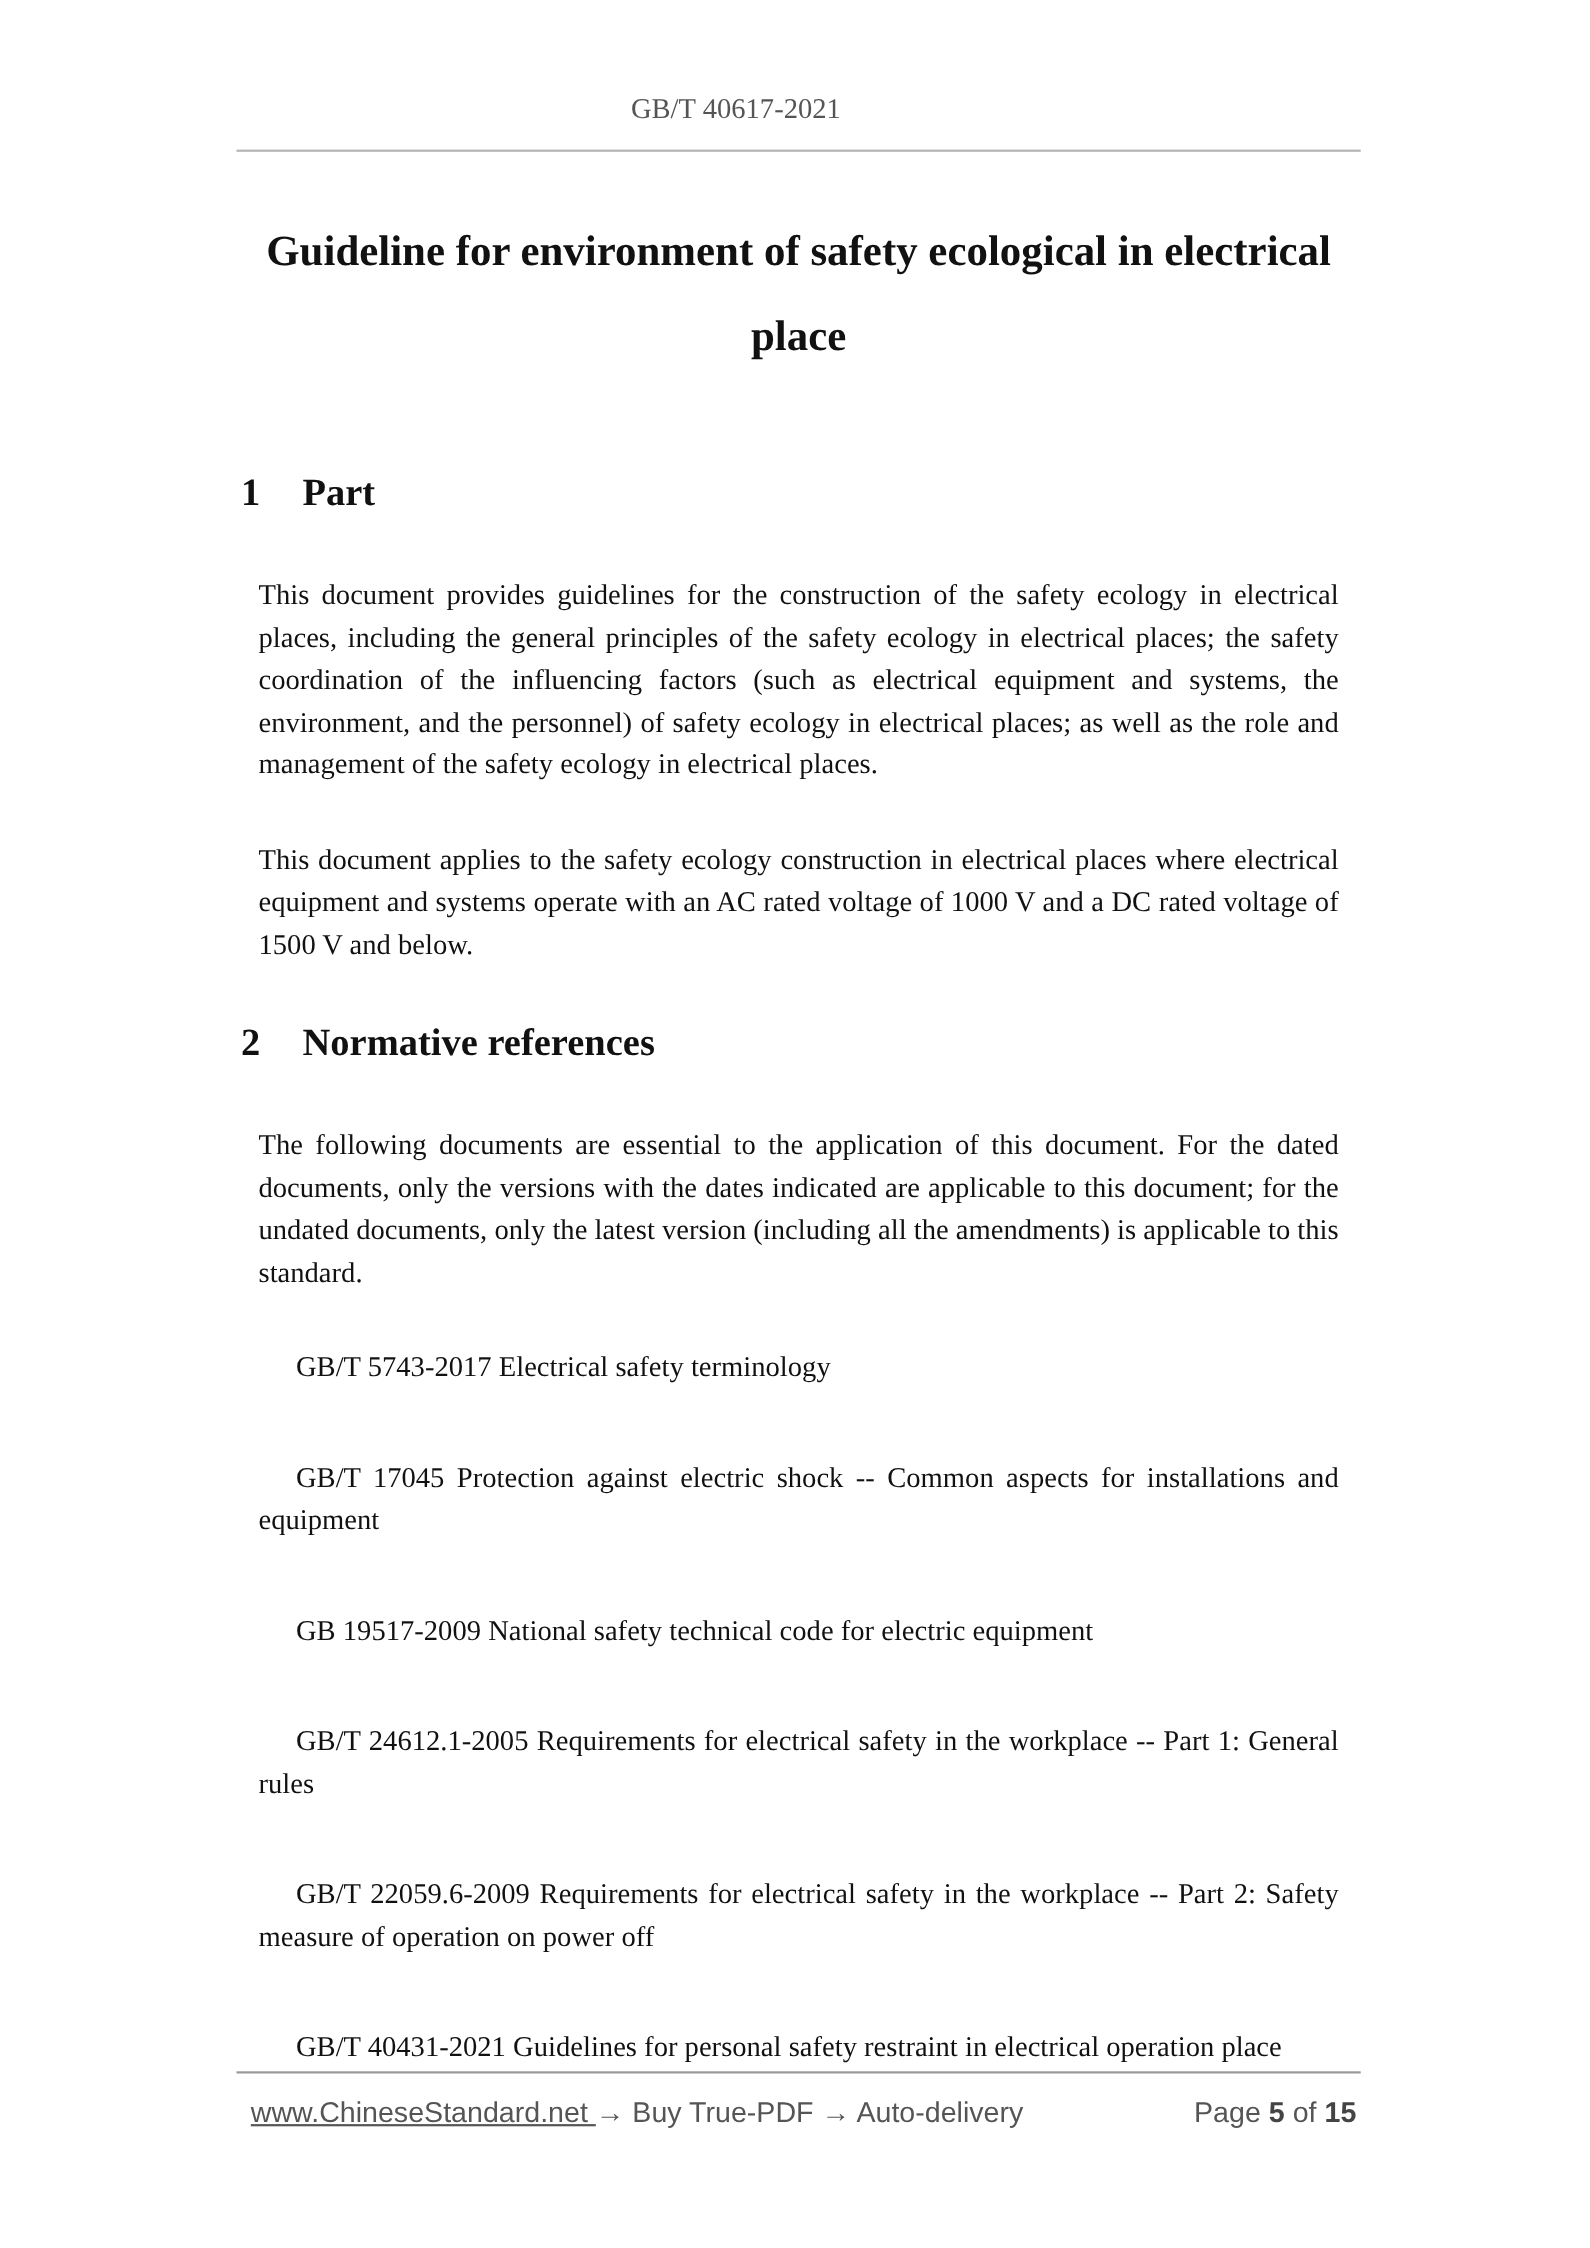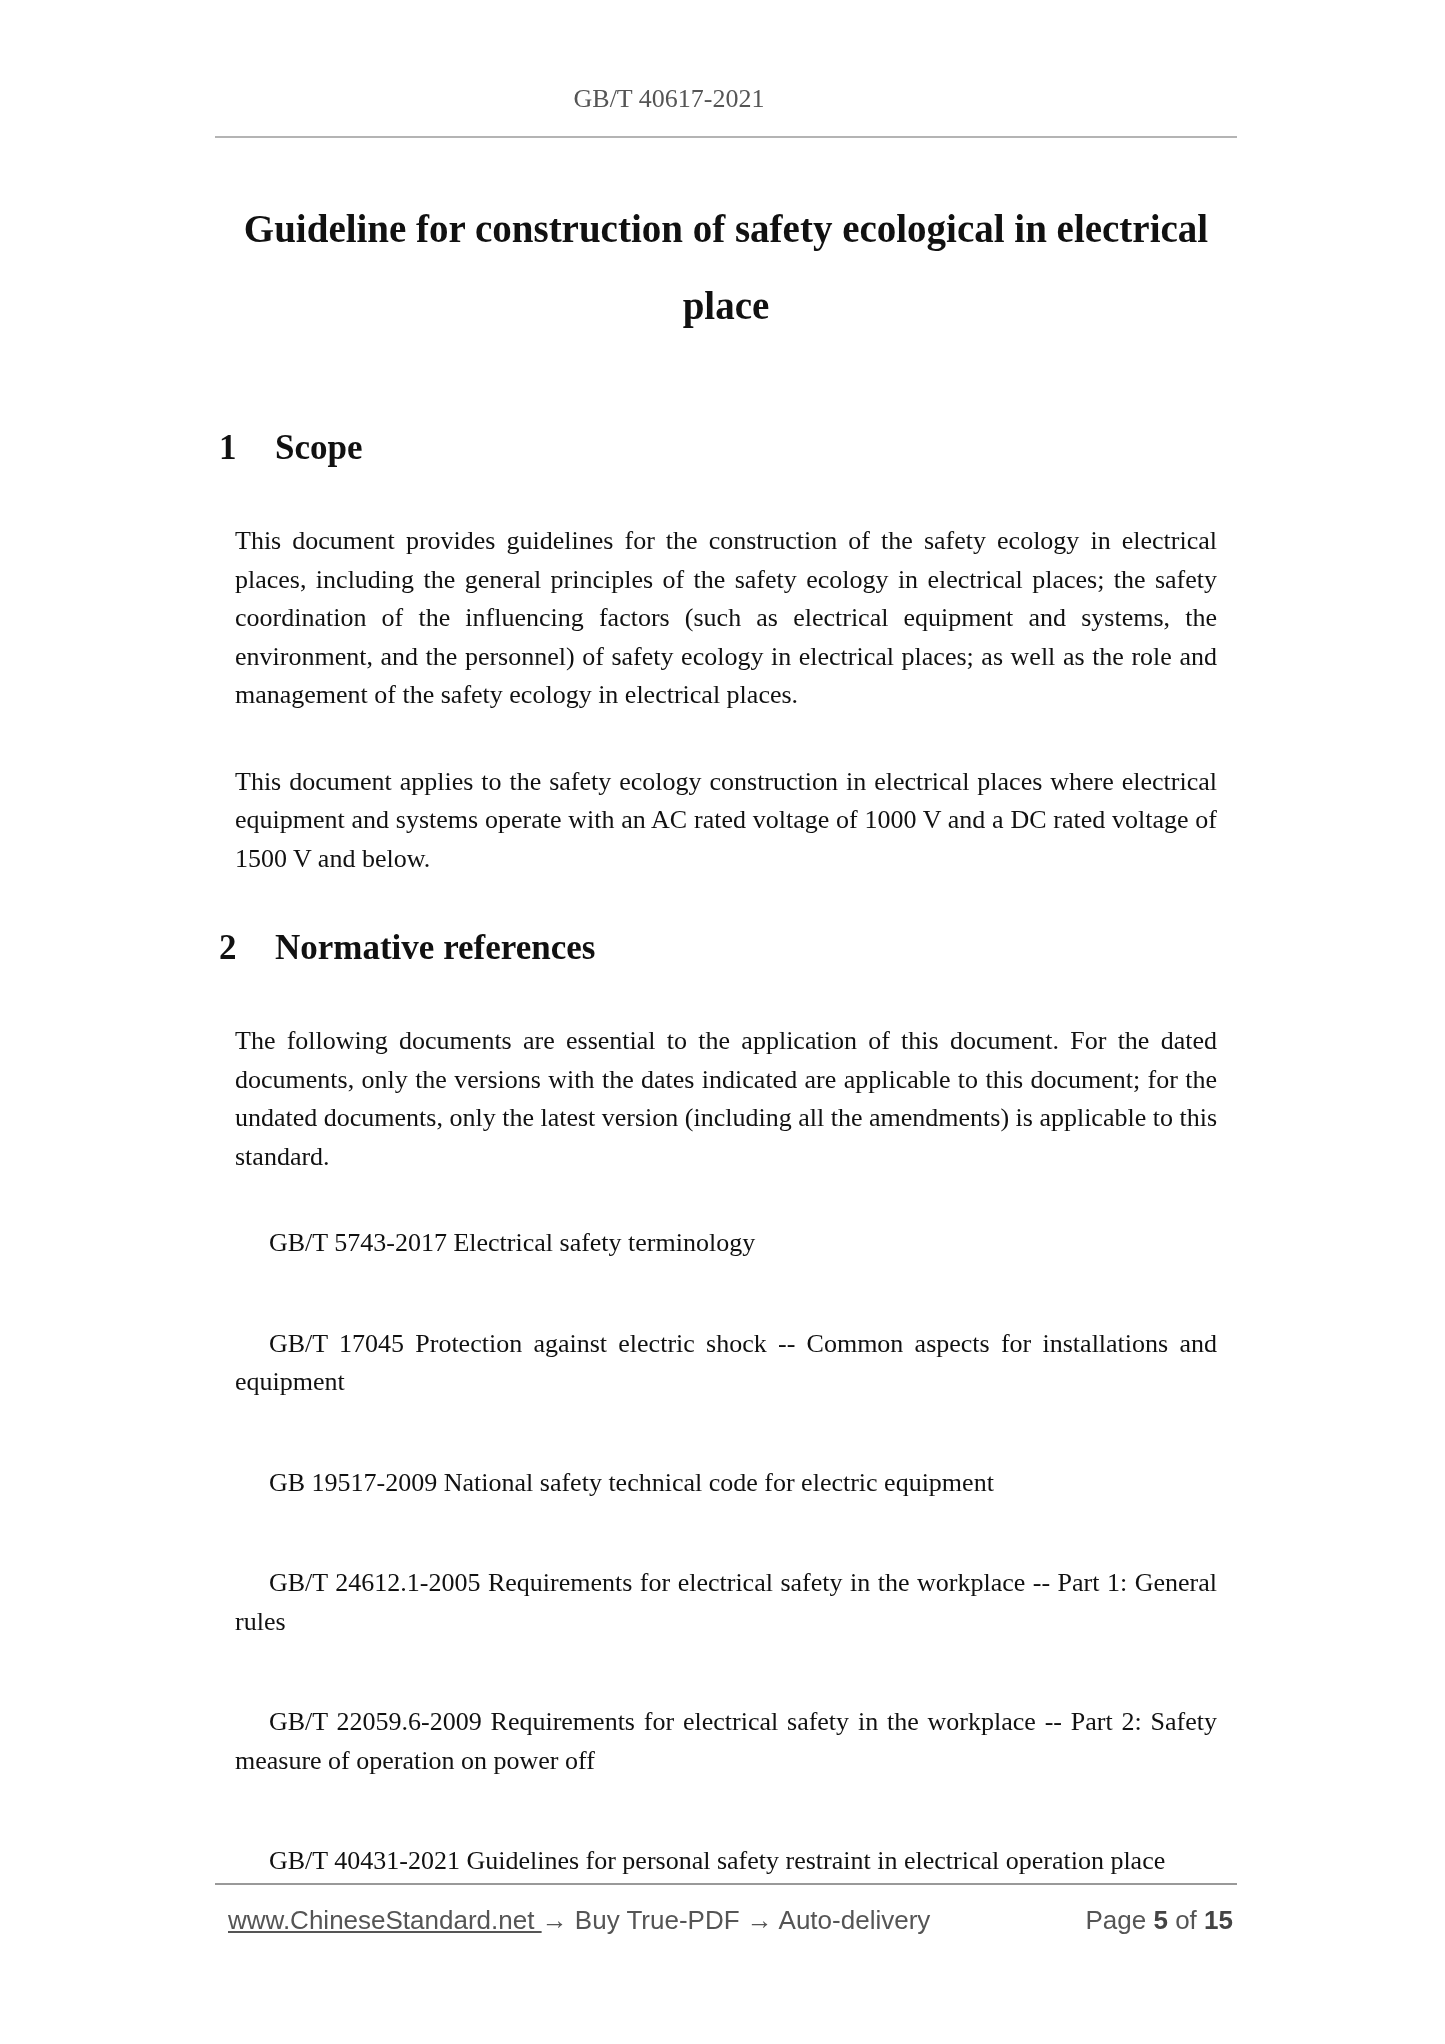--- a/index.html
+++ b/index.html
@@ -29,27 +29,27 @@
   .footer .right { position:absolute; right:0; top:0; }
   .footer .right b { font-weight:bold; color:#444; }
 </style>
 </head>
 <body>
 
 <div class="page-header">GB/T 40617-2021</div>
 <div class="rule top"></div>
 
 <div class="title">
-  <div>Guideline for construction of safety ecological in electrical</div>
+  <div>Guideline for environment of safety ecological in electrical</div>
   <div>place</div>
 </div>
 
 <div class="content">
   <h2 class="h1 s1-h">
-    <span class="num">1</span><span>Scope</span>
+    <span class="num">1</span><span>Part</span>
   </h2>
   <div class="gap-after-h"></div>
   <p class="p">This document provides guidelines for the construction of the safety ecology in electrical places, including the general principles of the safety ecology in electrical places; the safety coordination of the influencing factors (such as electrical equipment and systems, the environment, and the personnel) of safety ecology in electrical places; as well as the role and management of the safety ecology in electrical places.</p>
   <div class="gap-p"></div>
   <p class="p">This document applies to the safety ecology construction in electrical places where electrical equipment and systems operate with an AC rated voltage of 1000 V and a DC rated voltage of 1500 V and below.</p>
   <div class="gap-sec"></div>
 
   <h2 class="h1">
     <span class="num">2</span><span>Normative references</span>
   </h2>

